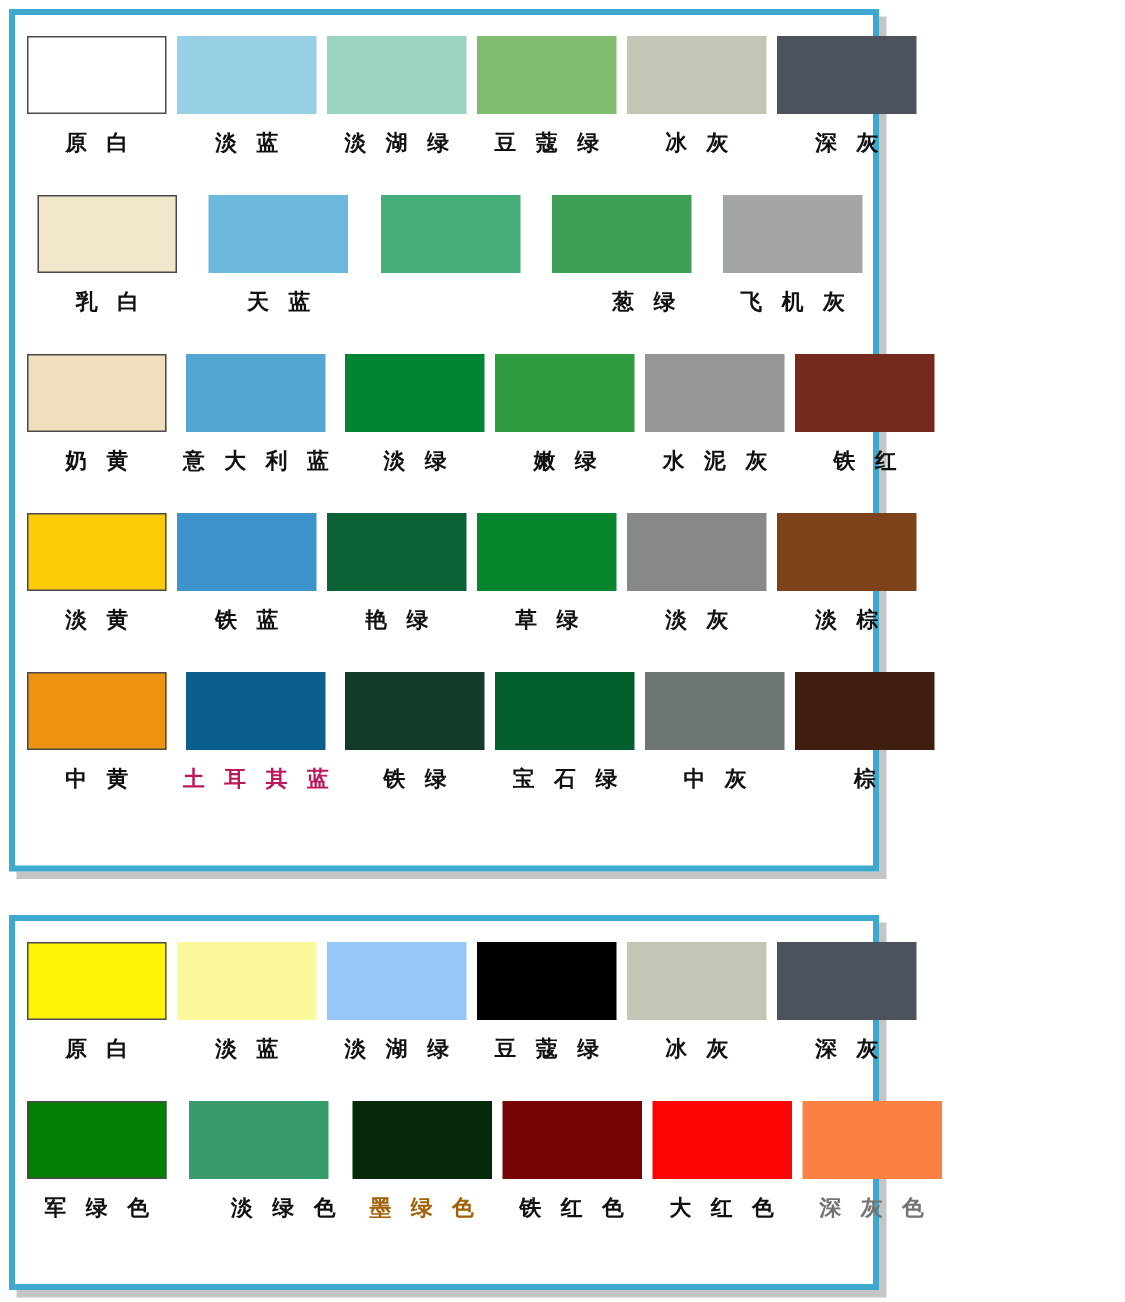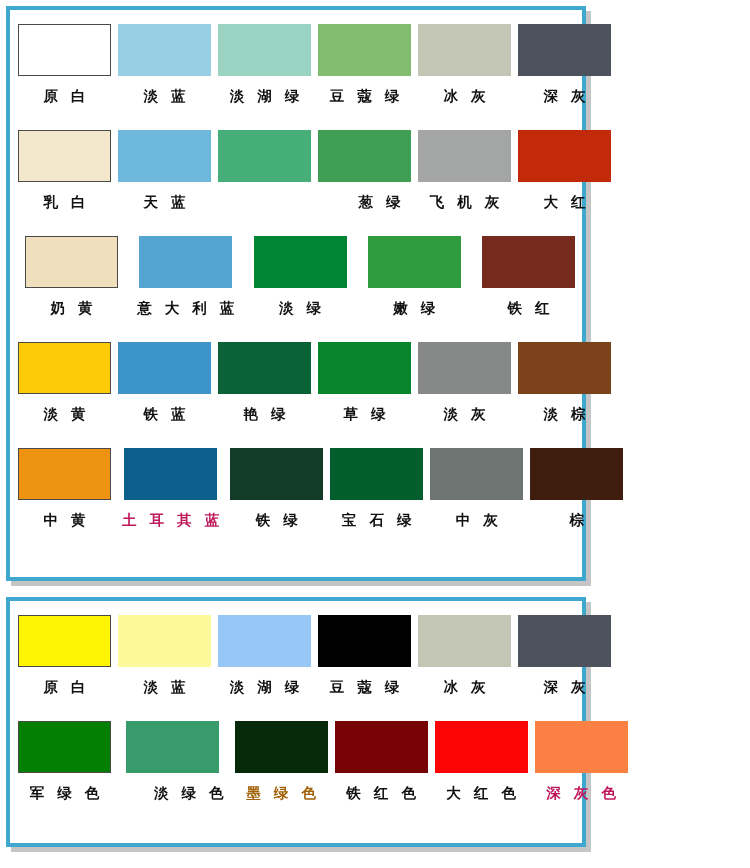--- a/index.html
+++ b/index.html
@@ -15,20 +15,21 @@
     overflow: hidden;
   }
   #root {
     width: 594px;
     height: 868px;
     position: relative;
     box-sizing: border-box;
     padding: 6px 8px 8px 6px;
     display: flex;
     flex-direction: column;
+    justify-content: space-between;
   }
   .panel {
     position: relative;
     box-sizing: border-box;
     background: #ffffff;
     border: 4px solid var(--panel-border, #3ea8ce);
     box-shadow: 5px 5px 0 0 rgba(150,150,150,0.55);
     display: flex;
     flex-direction: column;
     justify-content: flex-start;
@@ -127,43 +128,43 @@
           <div class="cell-label cell-label--empty" style="color: rgb(17, 17, 17);"></div>
         </div>
         <div class="cell">
           <div class="chip" style="background-color: rgb(63, 160, 85);"></div>
           <div class="cell-label" style="color: rgb(17, 17, 17); margin-left: 30px;">葱 绿</div>
         </div>
         <div class="cell">
           <div class="chip" style="background-color: rgb(164, 166, 166);"></div>
           <div class="cell-label" style="color: rgb(17, 17, 17);">飞 机 灰</div>
         </div>
-        <div class="cell">
-          <div class="chip" style="background-color: rgb(194, 42, 8);"></div>
-          <div class="cell-label" style="color: rgb(17, 17, 17);">大 红</div>
-        </div>
       </div>
       <div class="swatch-row">
         <div class="cell">
           <div class="chip chip--outlined" style="background-color: rgb(240, 223, 189); border-color: rgb(74, 74, 74);"></div>
           <div class="cell-label" style="color: rgb(17, 17, 17);">奶 黄</div>
         </div>
         <div class="cell">
           <div class="chip" style="background-color: rgb(85, 165, 211);"></div>
           <div class="cell-label" style="color: rgb(17, 17, 17);">意 大 利 蓝</div>
         </div>
         <div class="cell">
           <div class="chip" style="background-color: rgb(0, 133, 53);"></div>
           <div class="cell-label" style="color: rgb(17, 17, 17);">淡 绿</div>
         </div>
         <div class="cell">
           <div class="chip" style="background-color: rgb(47, 156, 64);"></div>
           <div class="cell-label" style="color: rgb(17, 17, 17);">嫩 绿</div>
         </div>
         <div class="cell">
+          <div class="chip" style="background-color: rgb(148, 150, 151);"></div>
+          <div class="cell-label" style="color: rgb(17, 17, 17);">水 泥 灰</div>
+        </div>
+        <div class="cell">
           <div class="chip" style="background-color: rgb(118, 41, 29);"></div>
           <div class="cell-label" style="color: rgb(17, 17, 17);">铁 红</div>
         </div>
       </div>
       <div class="swatch-row">
         <div class="cell">
           <div class="chip chip--outlined" style="background-color: rgb(253, 202, 7); border-color: rgb(74, 74, 74);"></div>
           <div class="cell-label" style="color: rgb(17, 17, 17);">淡 黄</div>
         </div>
         <div class="cell">
@@ -257,17 +258,17 @@
         <div class="cell">
           <div class="chip" style="background-color: rgb(119, 3, 6);"></div>
           <div class="cell-label" style="color: rgb(17, 17, 17);">铁 红 色</div>
         </div>
         <div class="cell">
           <div class="chip" style="background-color: rgb(251, 4, 4);"></div>
           <div class="cell-label" style="color: rgb(17, 17, 17);">大 红 色</div>
         </div>
         <div class="cell">
           <div class="chip" style="background-color: rgb(251, 128, 68);"></div>
-          <div class="cell-label" style="color: #be185d;">深 灰 色</div>
+          <div class="cell-label" style="color: #737373;">深 灰 色</div>
         </div>
       </div>
     </div>
   </div>
 
 </body></html>

